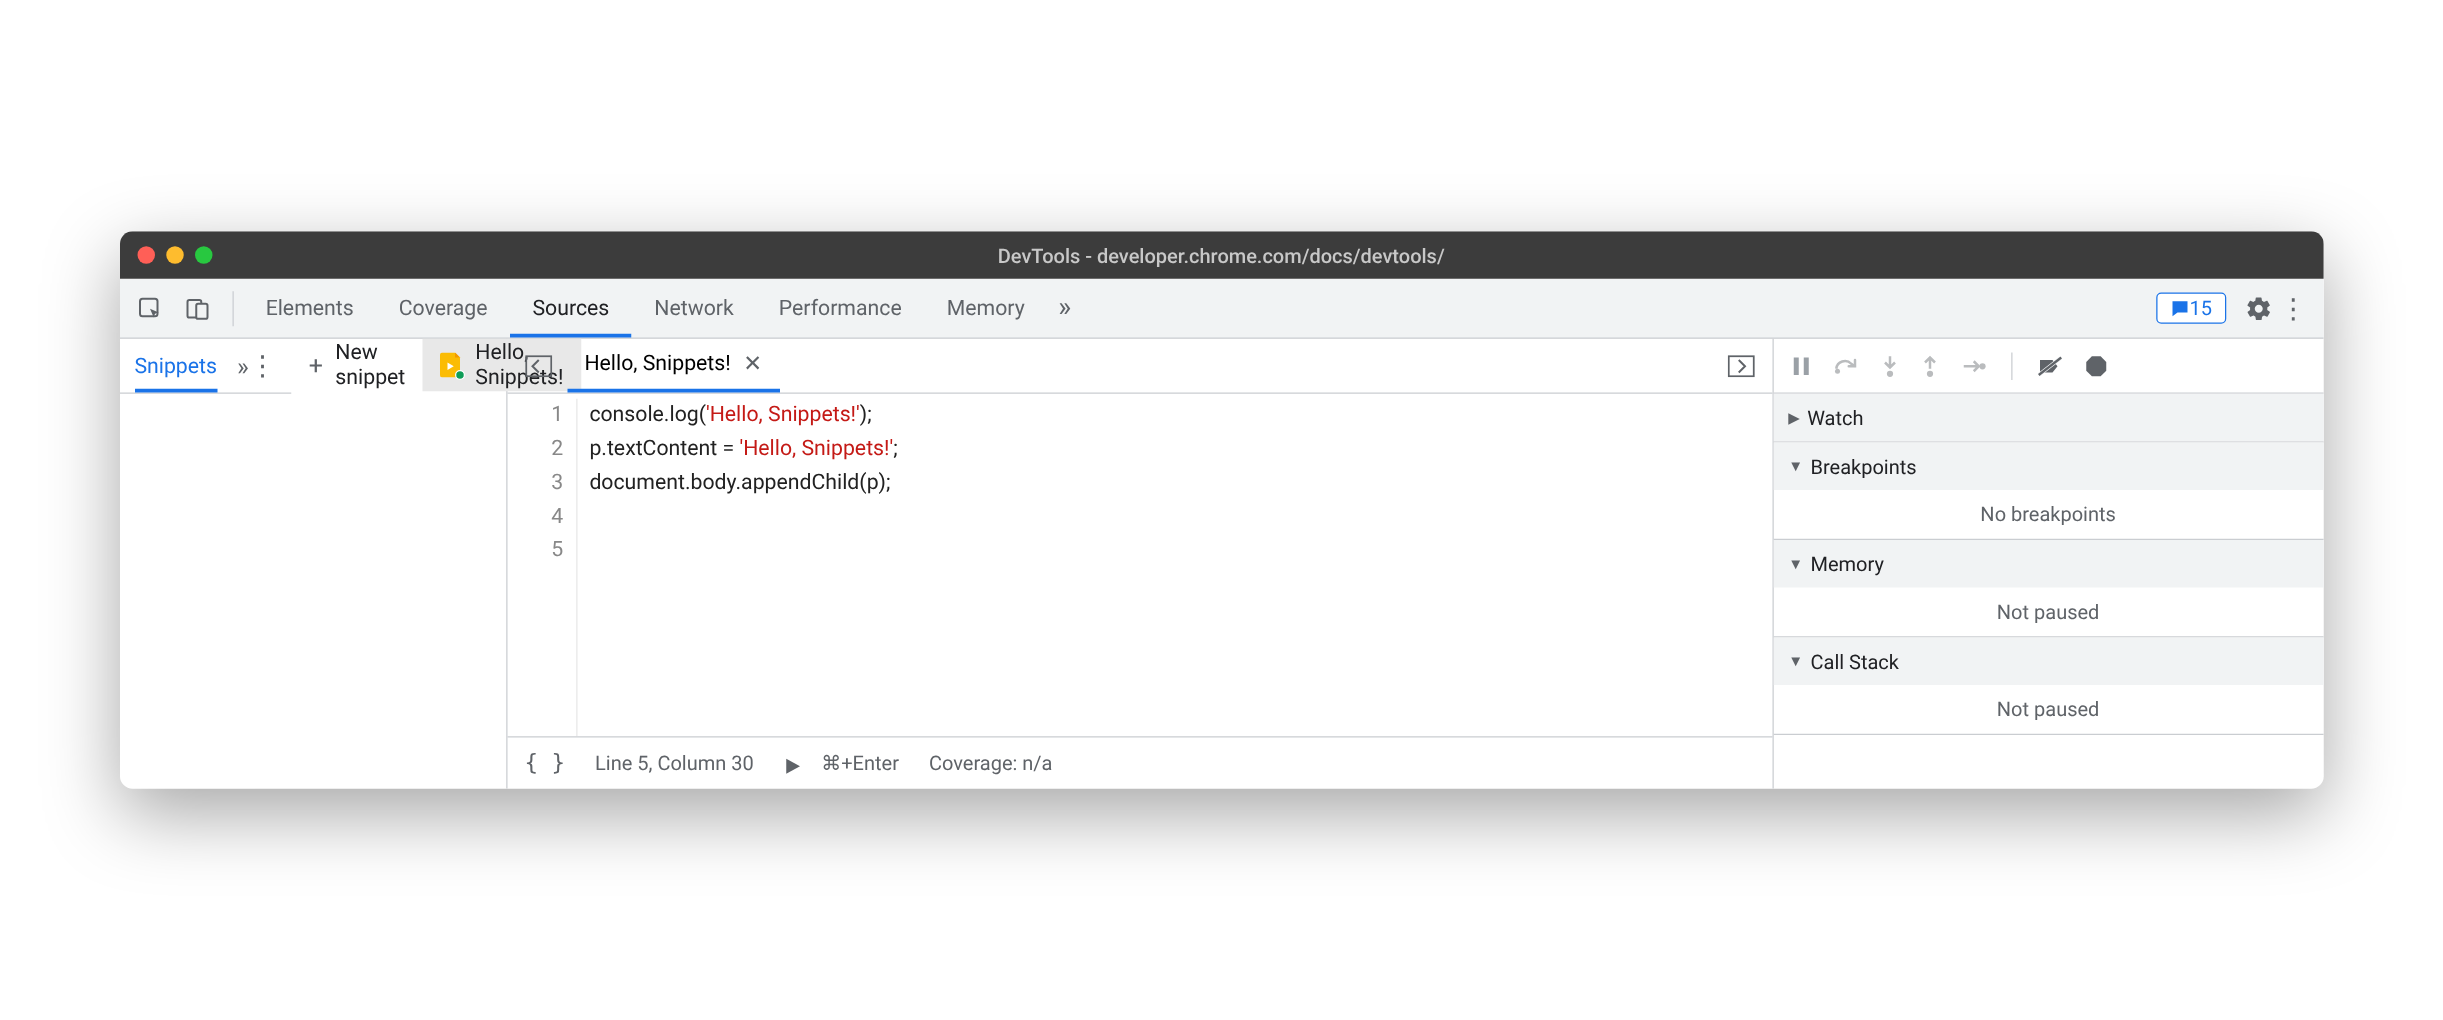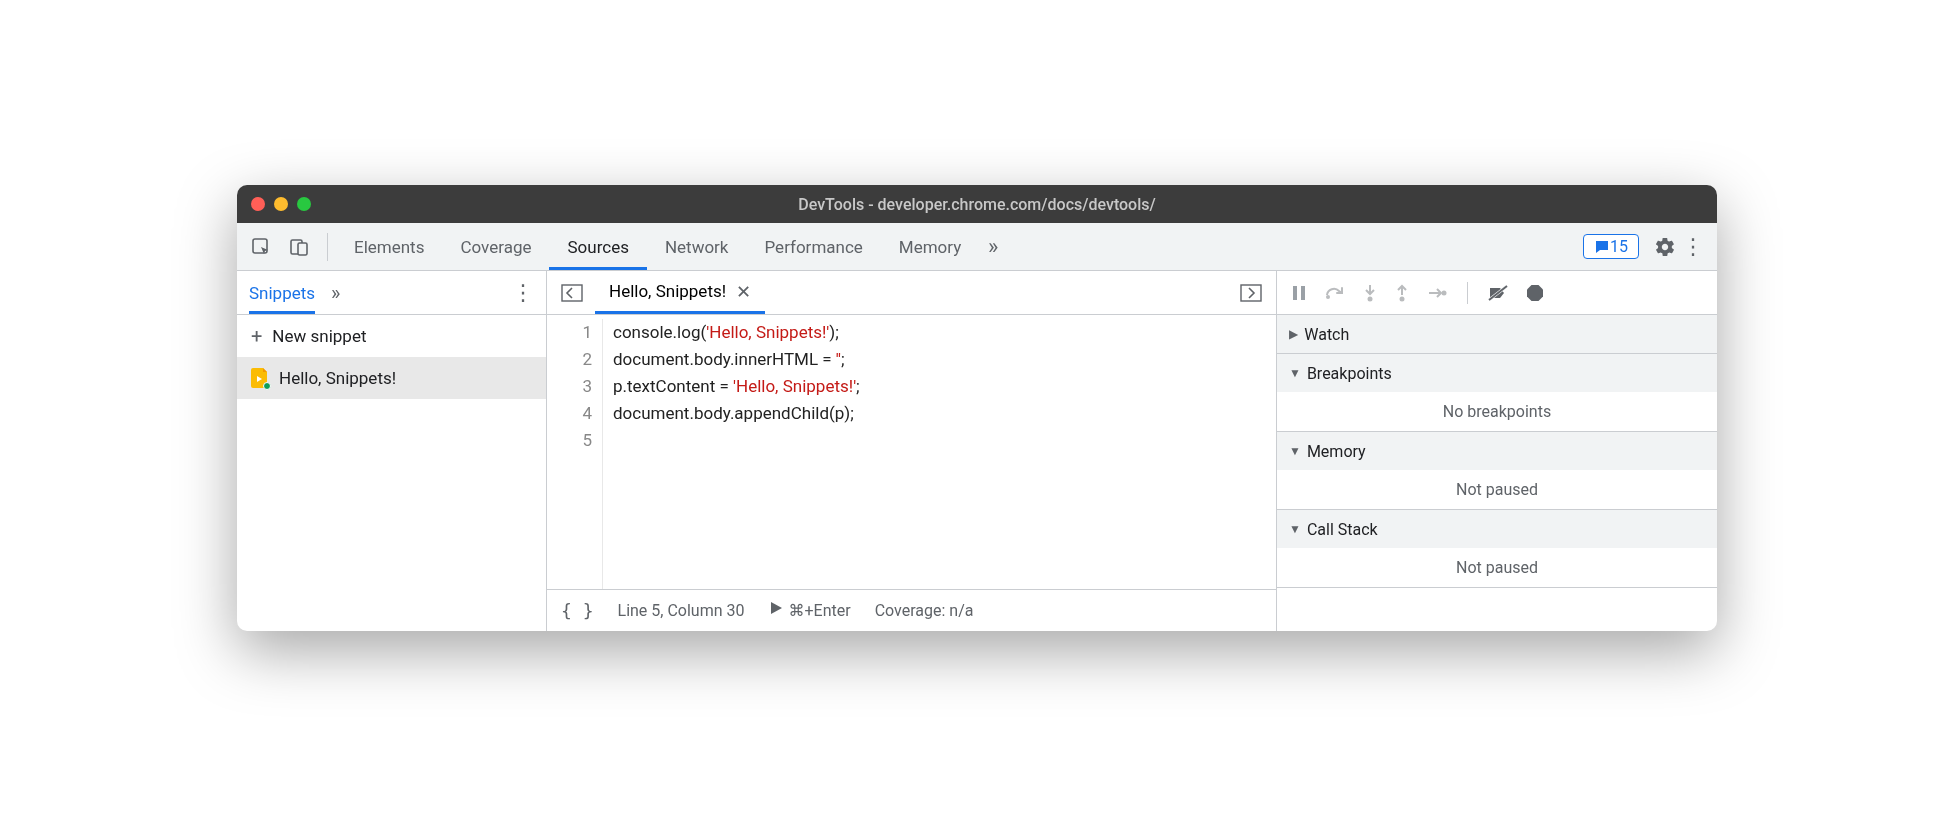--- a/index.html
+++ b/index.html
@@ -1,32 +1,32 @@
 <!DOCTYPE html>
 <html><head>
 <meta charset="utf-8">
 <style>
 *{margin:0;padding:0;box-sizing:border-box;font-family:-apple-system,BlinkMacSystemFont,"Segoe UI",Roboto,sans-serif}
 body{background:#fff;display:flex;justify-content:center;align-items:center;min-height:100vh;padding:40px}
-.window{width:1480px;border-radius:10px;overflow:hidden;box-shadow:0 20px 60px rgba(0,0,0,.35);background:#fff}
+.window{width:1763px;border-radius:10px;overflow:hidden;box-shadow:0 20px 60px rgba(0,0,0,.35);background:#fff}
 .titlebar{background:#3c3c3c;height:38px;display:flex;align-items:center;padding:0 14px;position:relative}
 .traffic{display:flex;gap:9px}
 .dot{width:14px;height:14px;border-radius:50%}
 .dot.r{background:#ff5f57}.dot.y{background:#febc2e}.dot.g{background:#28c840}
 .title{position:absolute;left:50%;transform:translateX(-50%);color:#c8c8c8;font-size:16px;font-weight:500}
 .toolbar{height:48px;background:#f1f3f4;border-bottom:1px solid #cacdd1;display:flex;align-items:center;padding:0 10px}
 .t-icons{display:flex;align-items:center;gap:10px;padding-right:14px;border-right:1px solid #cacdd1;margin-right:8px}
 .tabs{display:flex;align-items:flex-end;height:100%}
 .tab{padding:0 18px;height:100%;display:flex;align-items:center;color:#5f6368;font-size:17px;cursor:pointer}
 .tab.active{color:#202124;border-bottom:3px solid #1a73e8;padding-top:3px}
 .spacer{flex:1}
 .badge{display:flex;align-items:center;gap:0;background:#fff;border:1px solid #1a73e8;border-radius:4px;padding:2px 10px;color:#1a73e8;font-size:16px;margin-right:12px}
 .icbtn{width:28px;height:28px;display:flex;align-items:center;justify-content:center;color:#5f6368;cursor:pointer}
 .main{display:flex;height:360px}
-.sidebar{width:310px;border-right:1px solid #cacdd1;display:flex;flex-direction:column}
+.sidebar{width:310px;border-right:1px solid #cacdd1;display:flex;flex-direction:row}
 .sb-head{height:44px;display:flex;align-items:center;padding:0 12px;border-bottom:1px solid #cacdd1}
 .sb-tab{color:#1a73e8;font-size:17px;border-bottom:3px solid #1a73e8;padding-bottom:8px;padding-top:11px}
 .sb-more{margin-left:16px;color:#5f6368;font-size:20px}
 .sb-menu{margin-left:auto;color:#5f6368;font-size:22px}
 .sb-item{height:42px;display:flex;align-items:center;padding:0 14px;font-size:17px;color:#202124;cursor:pointer;gap:10px}
 .sb-item.sel{background:#e8e8e8}
 .plus{font-size:20px;color:#5f6368}
 .snip-icon{width:18px;height:20px;position:relative}
 .snip-icon svg{display:block}
 .gdot{width:8px;height:8px;background:#0f9d58;border-radius:50%;position:absolute;bottom:-2px;right:-2px;border:1px solid #fff}
@@ -34,21 +34,21 @@
 .ed-head{height:44px;display:flex;align-items:center;border-bottom:1px solid #cacdd1;padding:0 10px}
 .ed-nav{color:#5f6368;cursor:pointer;padding:0 4px}
 .ed-tab{display:flex;align-items:center;gap:10px;padding:0 14px;height:100%;border-bottom:3px solid #1a73e8;font-size:17px;margin-left:8px}
 .ed-close{color:#5f6368;font-size:18px}
 .code{flex:1;display:flex;font-family:Menlo,Monaco,Consolas,monospace;font-size:17px;line-height:27px;padding-top:4px}
 .gutter{width:56px;text-align:right;padding-right:10px;color:#888;border-right:1px solid #e8e8e8}
 .lines{padding-left:10px;color:#222}
 .str{color:#c41a16}.kw{color:#aa0d91}
 .ed-status{height:42px;border-top:1px solid #cacdd1;display:flex;align-items:center;padding:0 14px;gap:24px;color:#5f6368;font-size:16px}
 .braces{font-family:monospace;font-size:18px}
-.run{display:flex;align-items:flex-start;gap:6px}
+.run{display:flex;align-items:flex-end;gap:16px}
 .debug{width:440px;display:flex;flex-direction:column}
 .db-toolbar{height:44px;display:flex;align-items:center;padding:0 14px;gap:18px;border-bottom:1px solid #cacdd1;color:#babcbe}
 .db-sep{width:1px;height:22px;background:#cacdd1;margin:0 2px}
 .db-oct{color:#5f6368}
 .db-sec{border-bottom:1px solid #cacdd1}
 .db-hdr{height:38px;background:#f1f3f4;display:flex;align-items:center;padding:0 12px;gap:6px;font-size:16px;color:#202124;cursor:pointer}
 .tri{font-size:12px;color:#5f6368}
 .db-body{padding:10px;text-align:center;color:#5f6368;font-size:16px}
 svg{display:block}
 </style>
@@ -151,21 +151,20 @@
       <div class="code">
         <div class="gutter" id="gutter">
             <div>1</div>
             <div>2</div>
             <div>3</div>
             <div>4</div>
             <div>5</div>
           </div>
         <div class="lines" id="lines">
             <div><span>console.log(</span><span class="str">'Hello, Snippets!'</span><span>);</span></div>
-            <div><span>document.body.innerHTML = </span><span class="str">''</span><span>;</span></div>
             <div><span>p.textContent = </span><span class="str">'Hello, Snippets!'</span><span>;</span></div>
             <div><span>document.body.appendChild(p);</span></div>
           </div>
       </div>
       <div class="ed-status">
         <span class="braces">{ }</span>
         <span>Line 5, Column 30</span>
         <span class="run">
           <svg width="14" height="14" viewBox="0 0 14 14">
               <path d="M2 1l11 6-11 6z" fill="#5f6368"></path>

